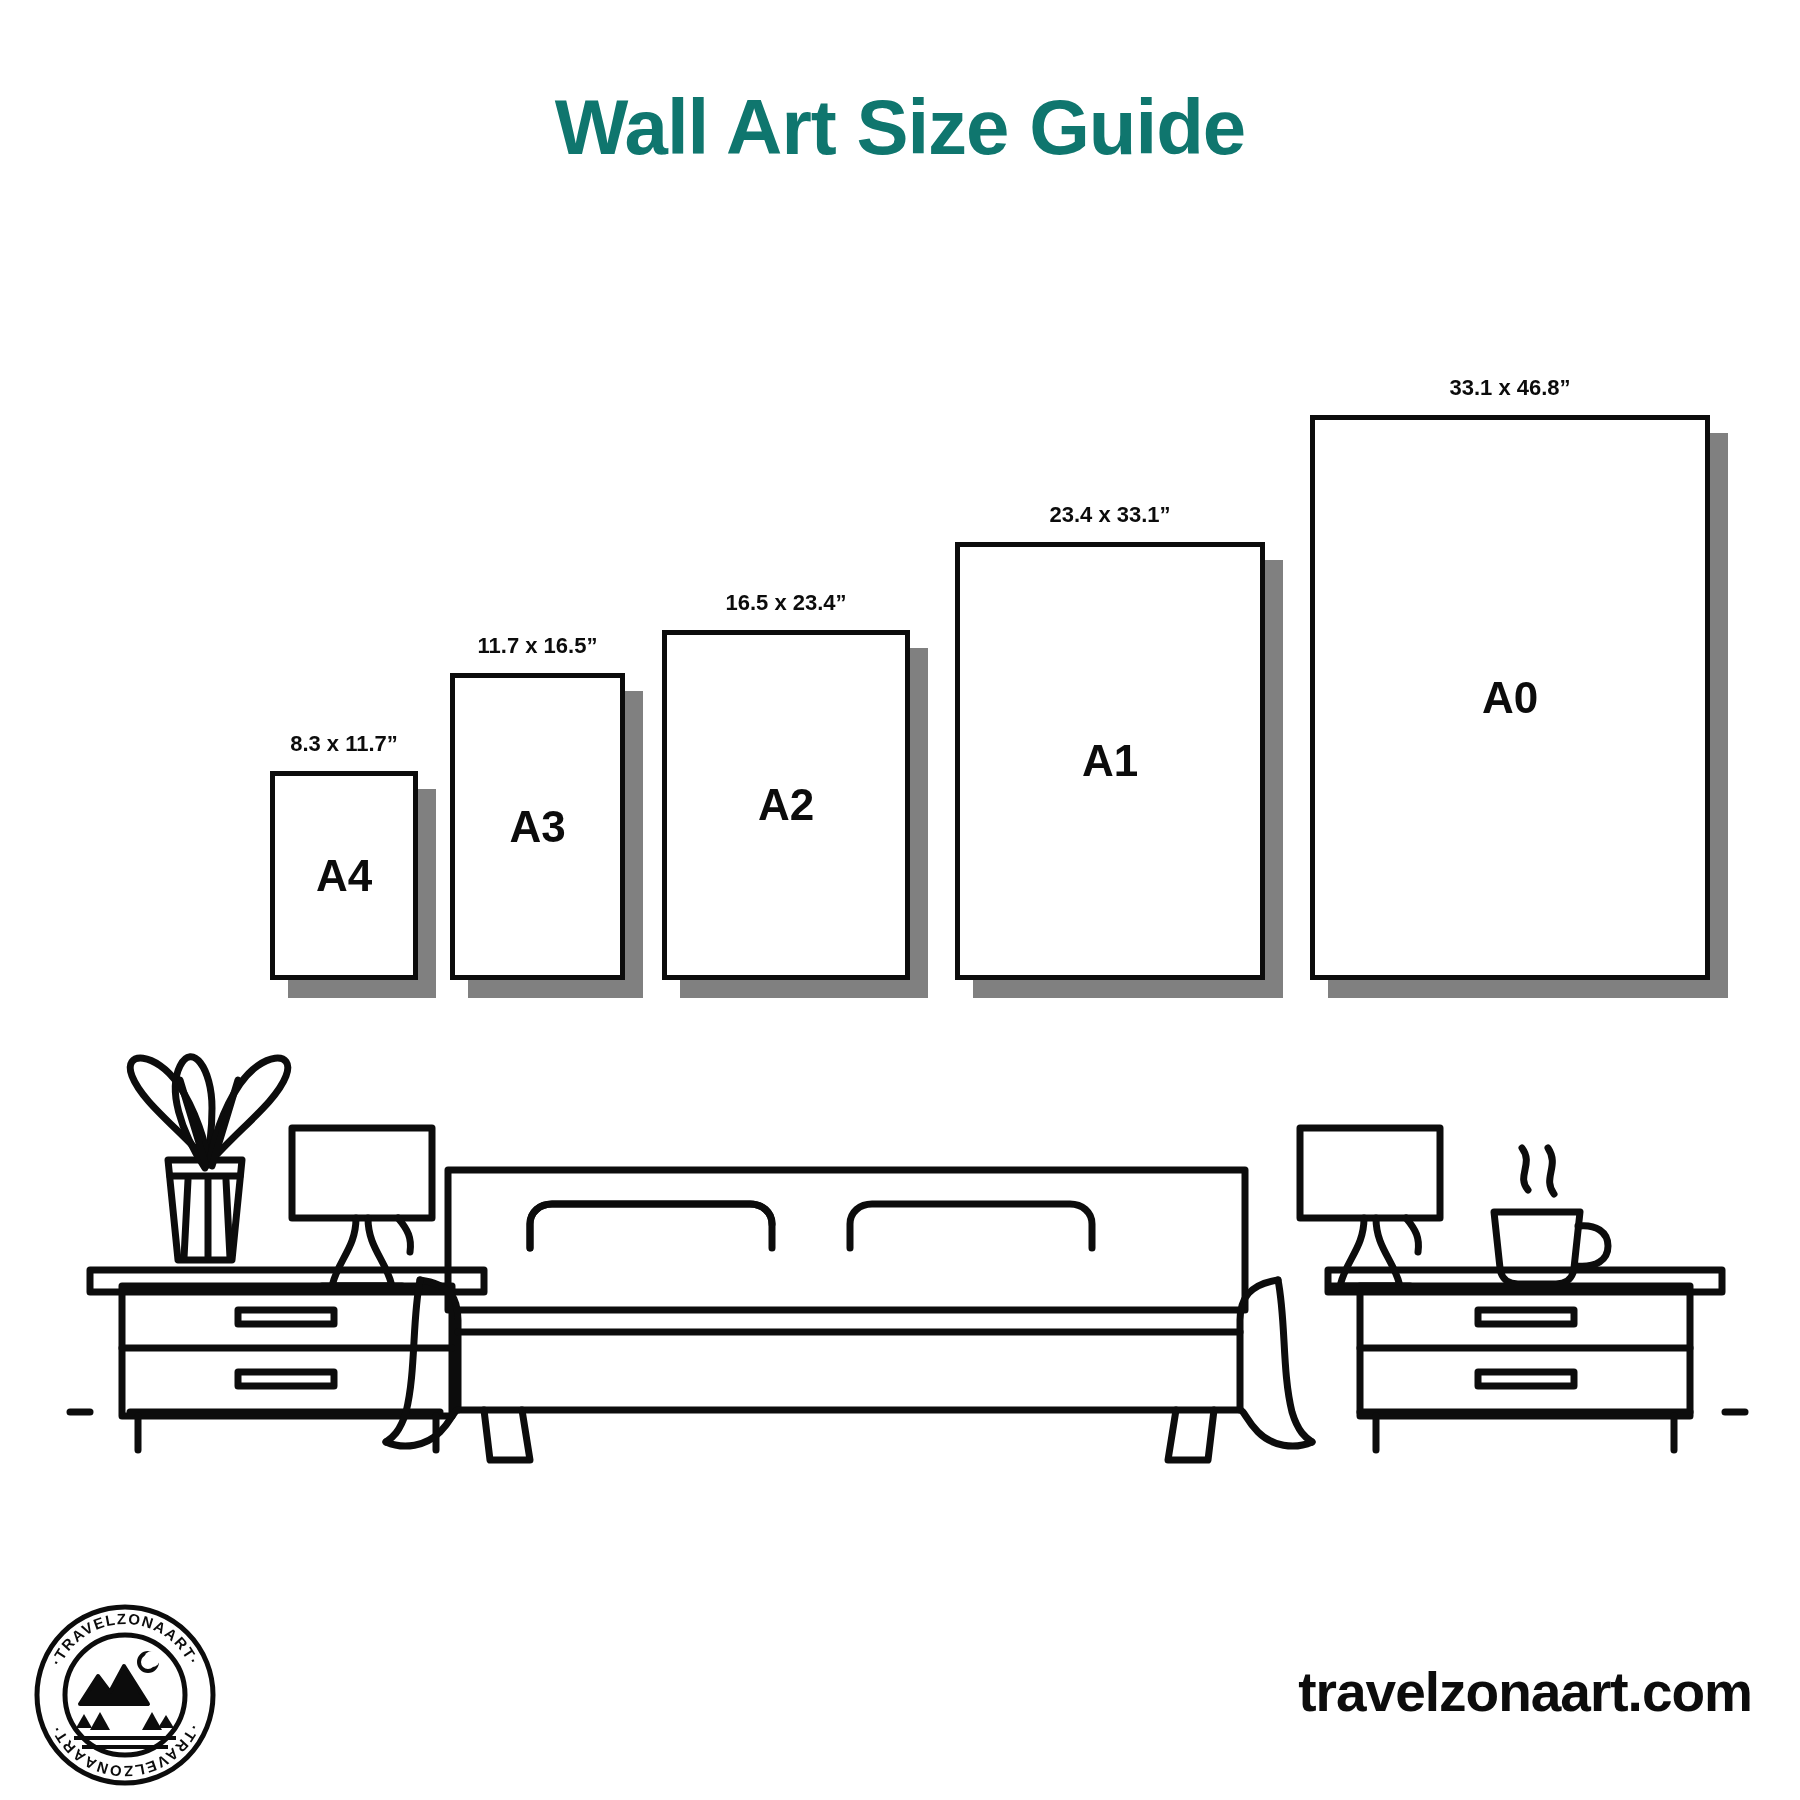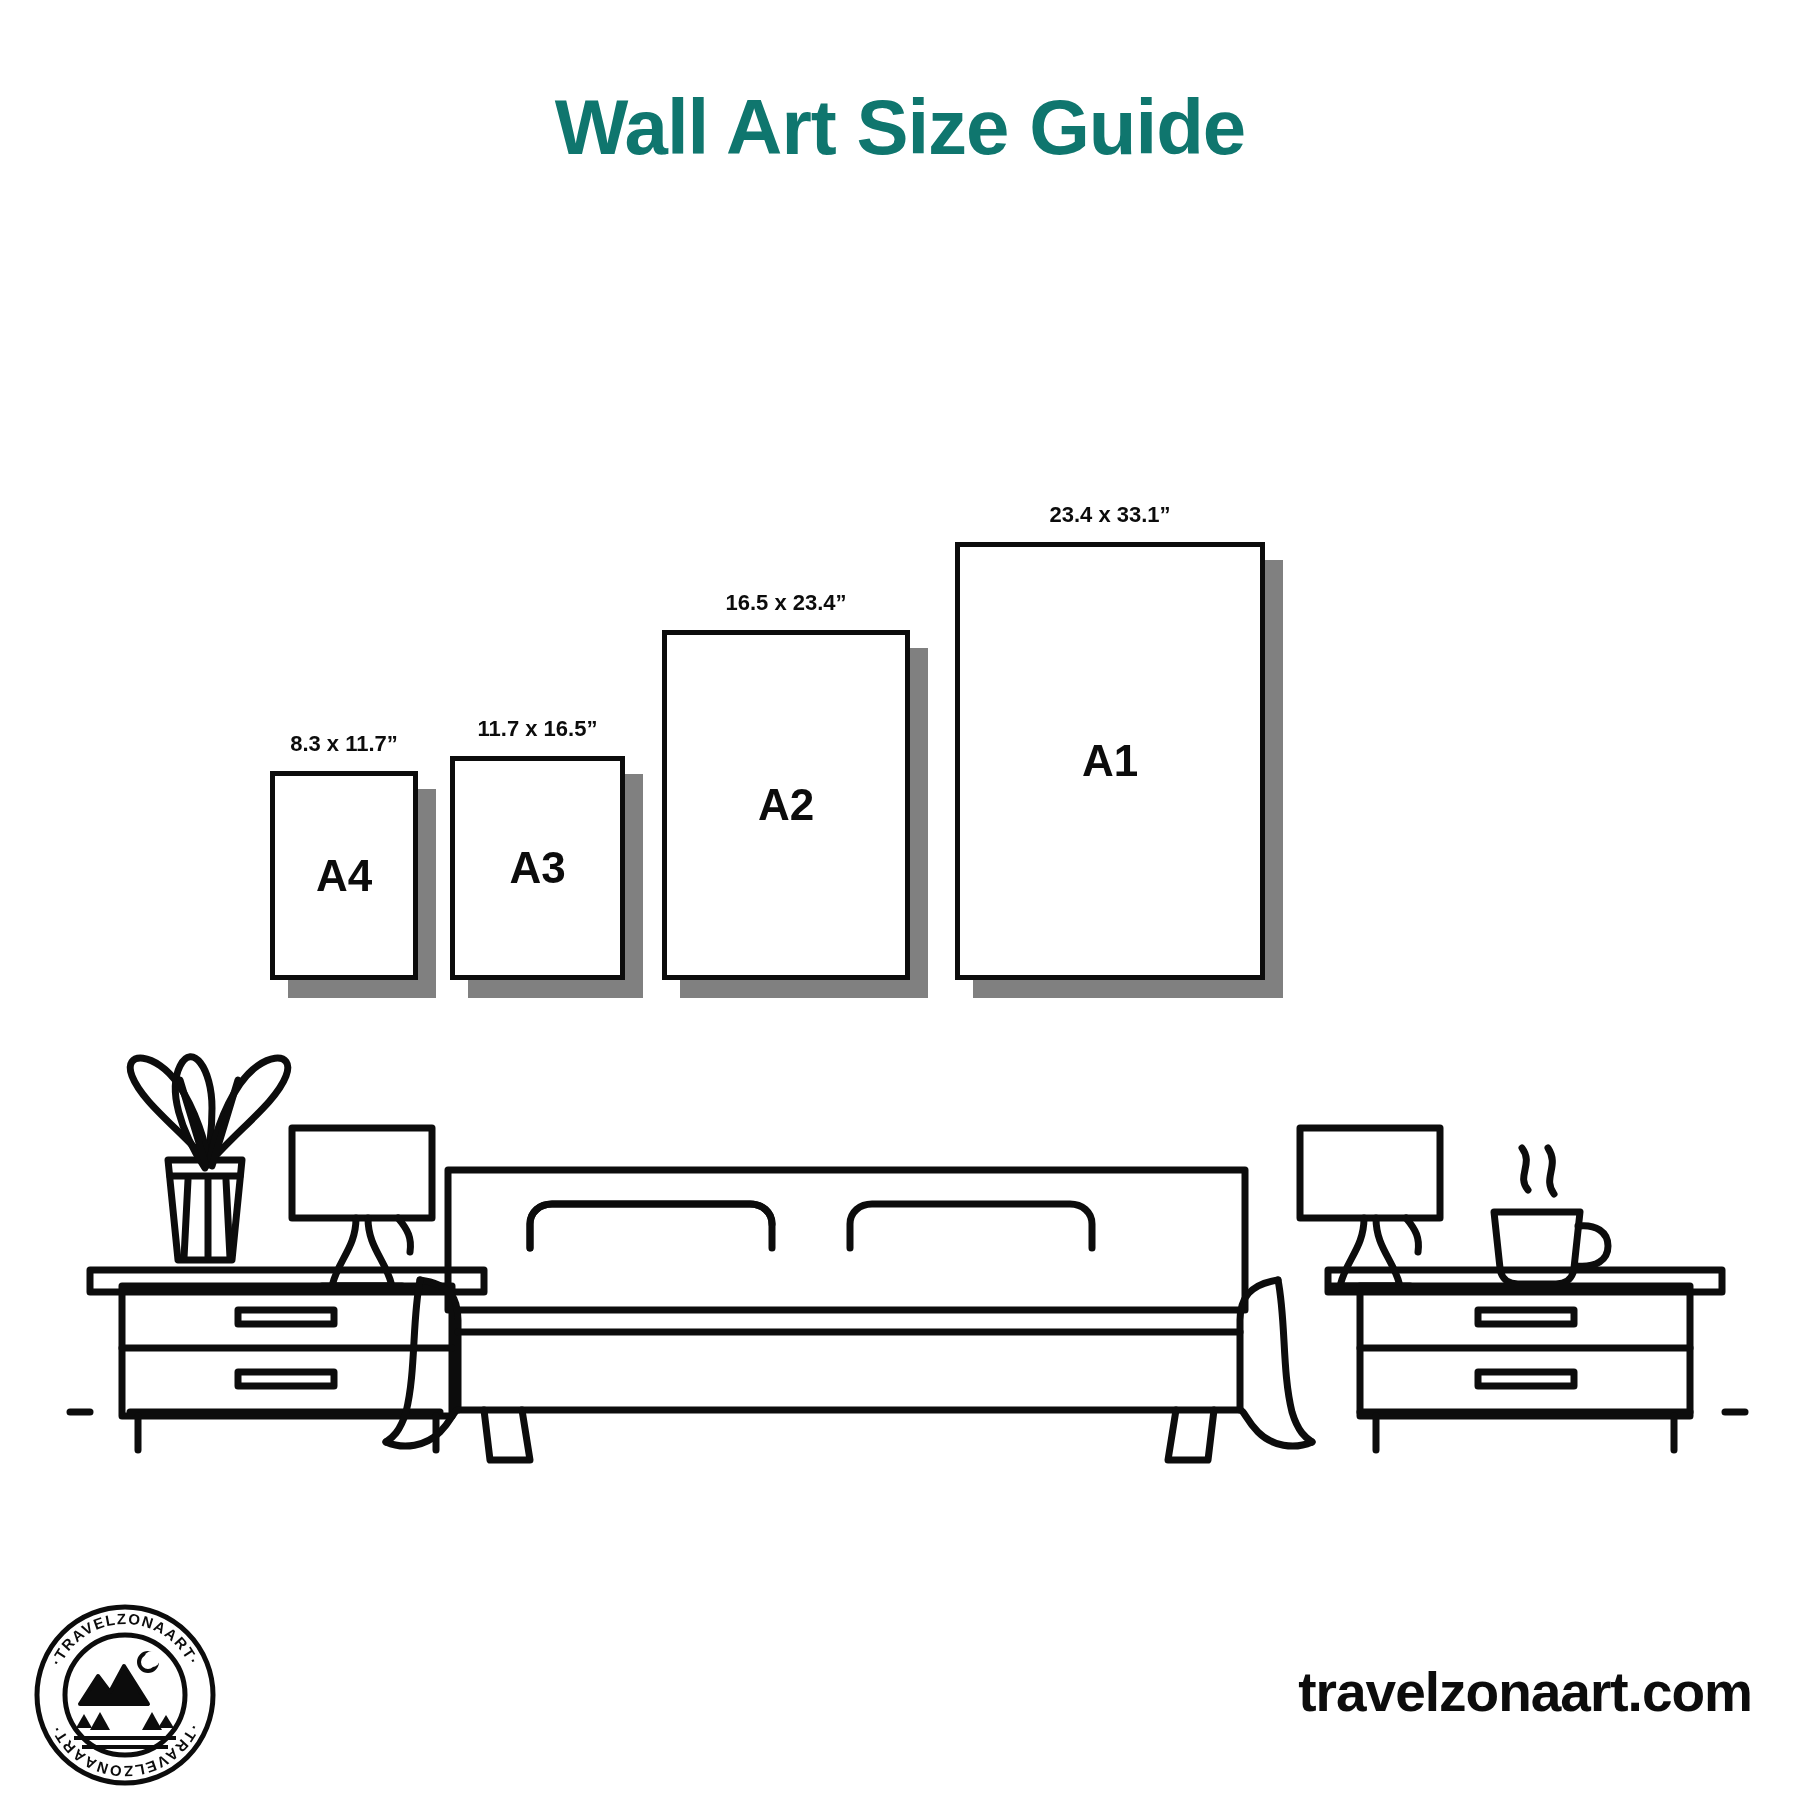--- a/index.html
+++ b/index.html
@@ -116,21 +116,21 @@
 
 
   <div class="frame-group" style="left:270px; width:148px; height:209px;text-align:center;">
     <div class="frame-label">8.3 x 11.7”</div>
     <div class="frame-shadow"></div>
     <div class="frame-box">
       <span class="frame-name">A4</span>
     </div>
   </div>
 
-  <div class="frame-group" style="left:450px; width:175px; height:224px;">
+  <div class="frame-group" style="left:450px; width:175px; height:307px;">
     <div class="frame-label">11.7 x 16.5”</div>
     <div class="frame-shadow"></div>
     <div class="frame-box">
       <span class="frame-name">A3</span>
     </div>
   </div>
 
   <div class="frame-group" style="left:662px; width:248px; height:350px;">
     <div class="frame-label">16.5 x 23.4”</div>
     <div class="frame-shadow"></div>
@@ -140,20 +140,27 @@
   </div>
 
   <div class="frame-group" style="left:955px; width:310px; height:438px;">
     <div class="frame-label">23.4 x 33.1”</div>
     <div class="frame-shadow"></div>
     <div class="frame-box">
       <span class="frame-name">A1</span>
     </div>
   </div>
 
+  <div class="frame-group" style="left:1310px; width:400px; height:565px;">
+    <div class="frame-label">33.1 x 46.8”</div>
+    <div class="frame-shadow"></div>
+    <div class="frame-box">
+      <span class="frame-name">A0</span>
+    </div>
+  </div>
 
 </div>
 
 <div id="room-illustration">
   <svg viewBox="0 0 1690 560" width="1690" height="560" fill="none" stroke="#0c0c0c" stroke-width="7" stroke-linecap="round" stroke-linejoin="round">
 
     <g>
       <line x1="10" y1="432" x2="30" y2="432"></line>
       <line x1="70" y1="432" x2="380" y2="432"></line>
     </g>

